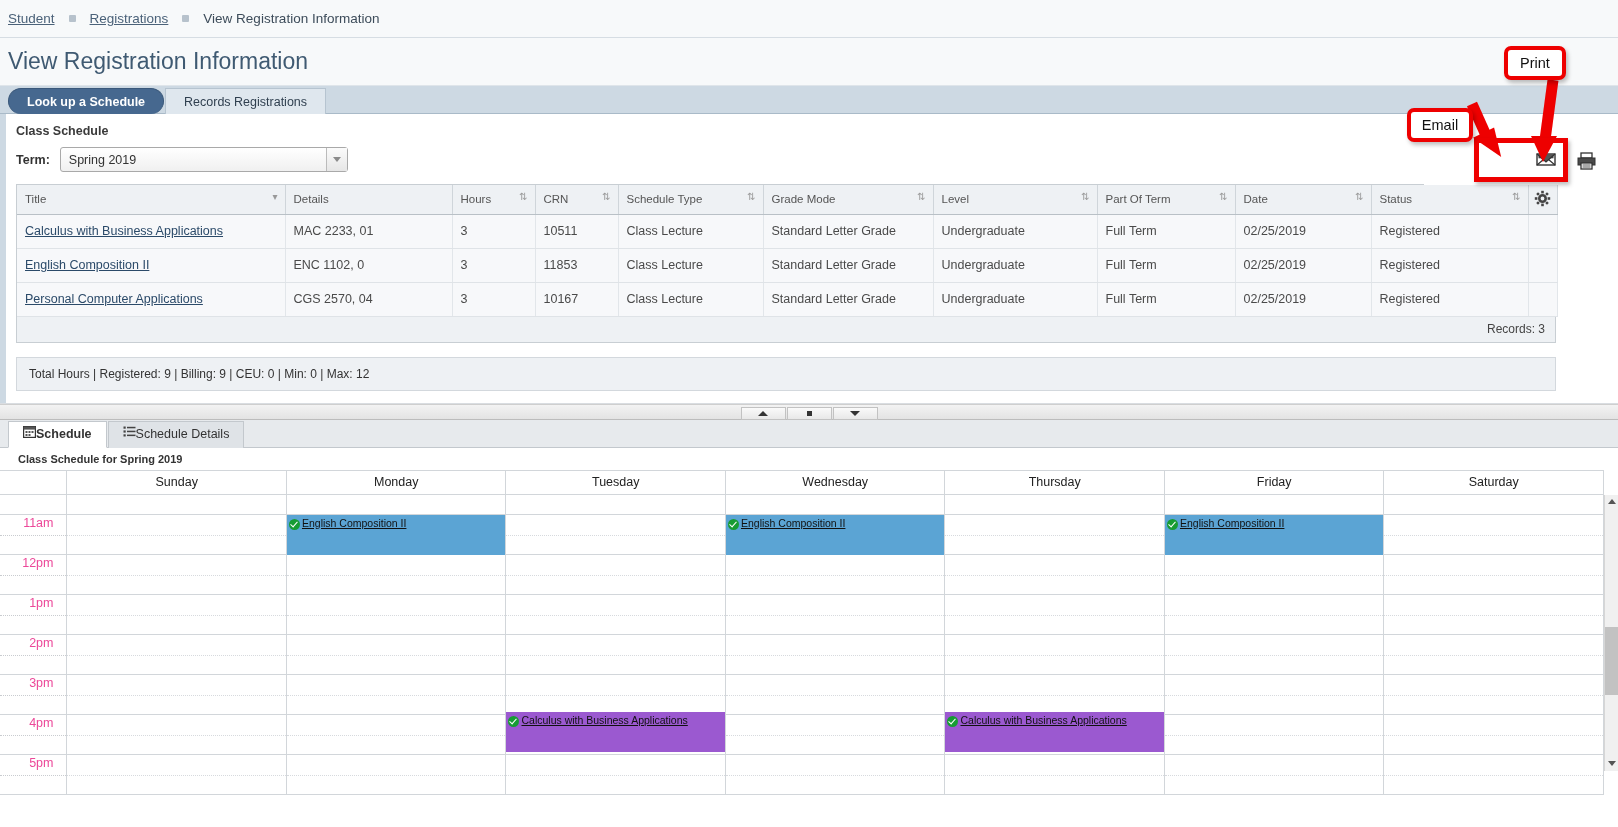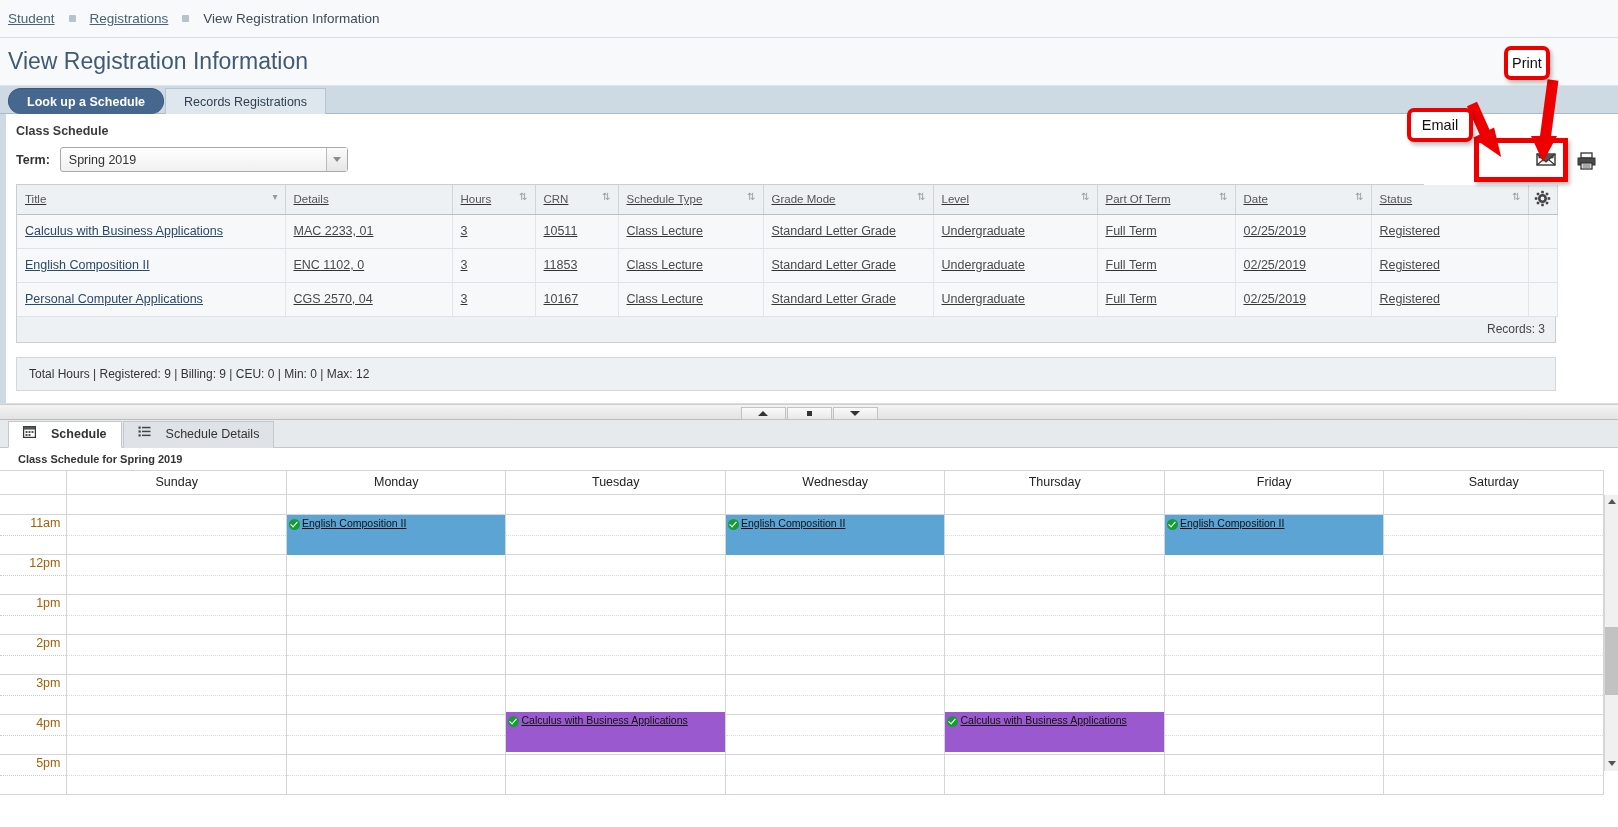--- a/index.html
+++ b/index.html
@@ -150,21 +150,21 @@
     display: flex;
     align-items: center;
     gap: 10px;
   }
   #doc-tools .divider {
     width: 1px; height: 16px; background: #9aa4ad;
   }
   .tool-ico { cursor: pointer; display:block; }
 
   
-  #grid { width: 1408px; margin-left: 6px; border: 1px solid #c8ced3; border-bottom: none; text-decoration: underline; }
+  #grid { width: 1408px; margin-left: 6px; border: 1px solid #c8ced3; border-bottom: none; }
   #grid table { border-collapse: collapse; width: 100%; table-layout: fixed; }
   #grid thead th {
     background: #eef1f4;
     border-right: 1px solid #cfd5da;
     border-bottom: 1px solid #b9c0c6;
     height: 29px;
     font-size: 11.5px;
     font-weight: normal;
     color: #555;
     text-align: left;
@@ -252,21 +252,21 @@
   .btab {
     height: 27px; line-height: 27px;
     padding: 0 14px;
     font-size: 12.5px;
     color: #333;
     background: #dfe3e7;
     border: 1px solid #c3c8cd;
     border-bottom: none;
     margin-right: 1px;
     cursor: pointer;
-    display: flex; align-items: center; gap: 15px;
+    display: flex; align-items: center; gap: 0;
     position: relative; top: 1px;
   }
   .btab.active { background: #ffffff; font-weight: bold; border-bottom: 1px solid #ffffff; }
 
   #sched-caption {
     height: 22px;
     display: flex; align-items: center;
     padding-left: 18px;
     font-size: 11px;
     font-weight: bold;
@@ -286,24 +286,24 @@
     color: #222;
     text-align: center;
   }
   #cal th.corner { width: 65px; border-left: none; }
   #cal td.timecell {
     width: 65px;
     height: 40px;
     border: 1px solid #d2d6da;
     border-left: none;
     text-align: right;
-    padding-right: 6px;
+    padding-right: 13px;
     vertical-align: top;
     font-size: 12.5px;
-    color: #a16207;
+    color: #ec4899;
     background: #fff;
     position: relative;
   }
   #cal td.timecell .half {
     position: absolute; left: 0; right: 0; top: 20px;
     border-top: 1px dotted #c9ccd0;
   }
   #cal td.daycell {
     height: 40px;
     border: 1px solid #d2d6da;
@@ -872,21 +872,21 @@
 
 <svg class="anno-svg" width="1618" height="827">
 
   <path d="M 1472 104 L 1489 142" stroke="#ee0000" stroke-width="11" fill="none"></path>
   <path d="M 1500 158 L 1474 136 L 1496 128 Z" fill="#ee0000" transform="rotate(-6 1490 146)"></path>
 
   <path d="M 1553 80 L 1545 140" stroke="#ee0000" stroke-width="11" fill="none"></path>
   <path d="M 1543 162 L 1531 136 L 1557 136 Z" fill="#ee0000"></path>
 </svg>
 
-<div class="anno-box" style="left:1504px; top:46px; width:46px; height:34px;">
+<div class="anno-box" style="left:1504px; top:46px; width:62px; height:34px;">
   <span>Print</span>
 </div>
 
 <div class="anno-box" style="left:1407px; top:80px; width:66px; height:34px;margin-top:28px;">
   <span>Email</span>
 </div>
 
 <div class="anno-ring" style="left:1474px; top:138px; width:94px; height:44px;"></div>
 
 </body></html>

